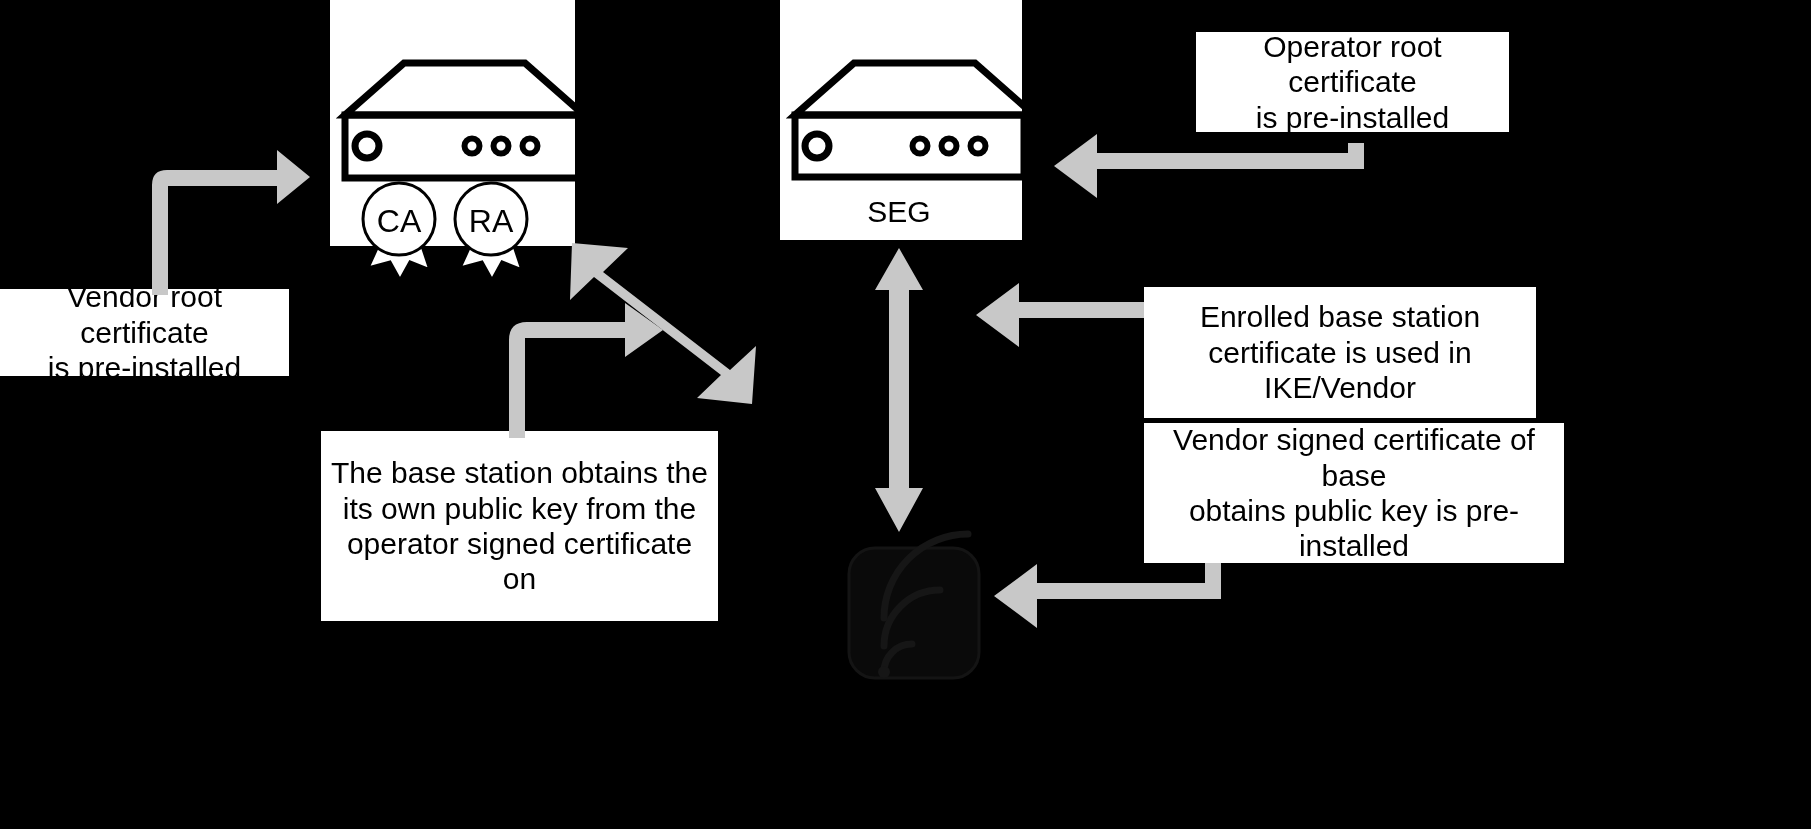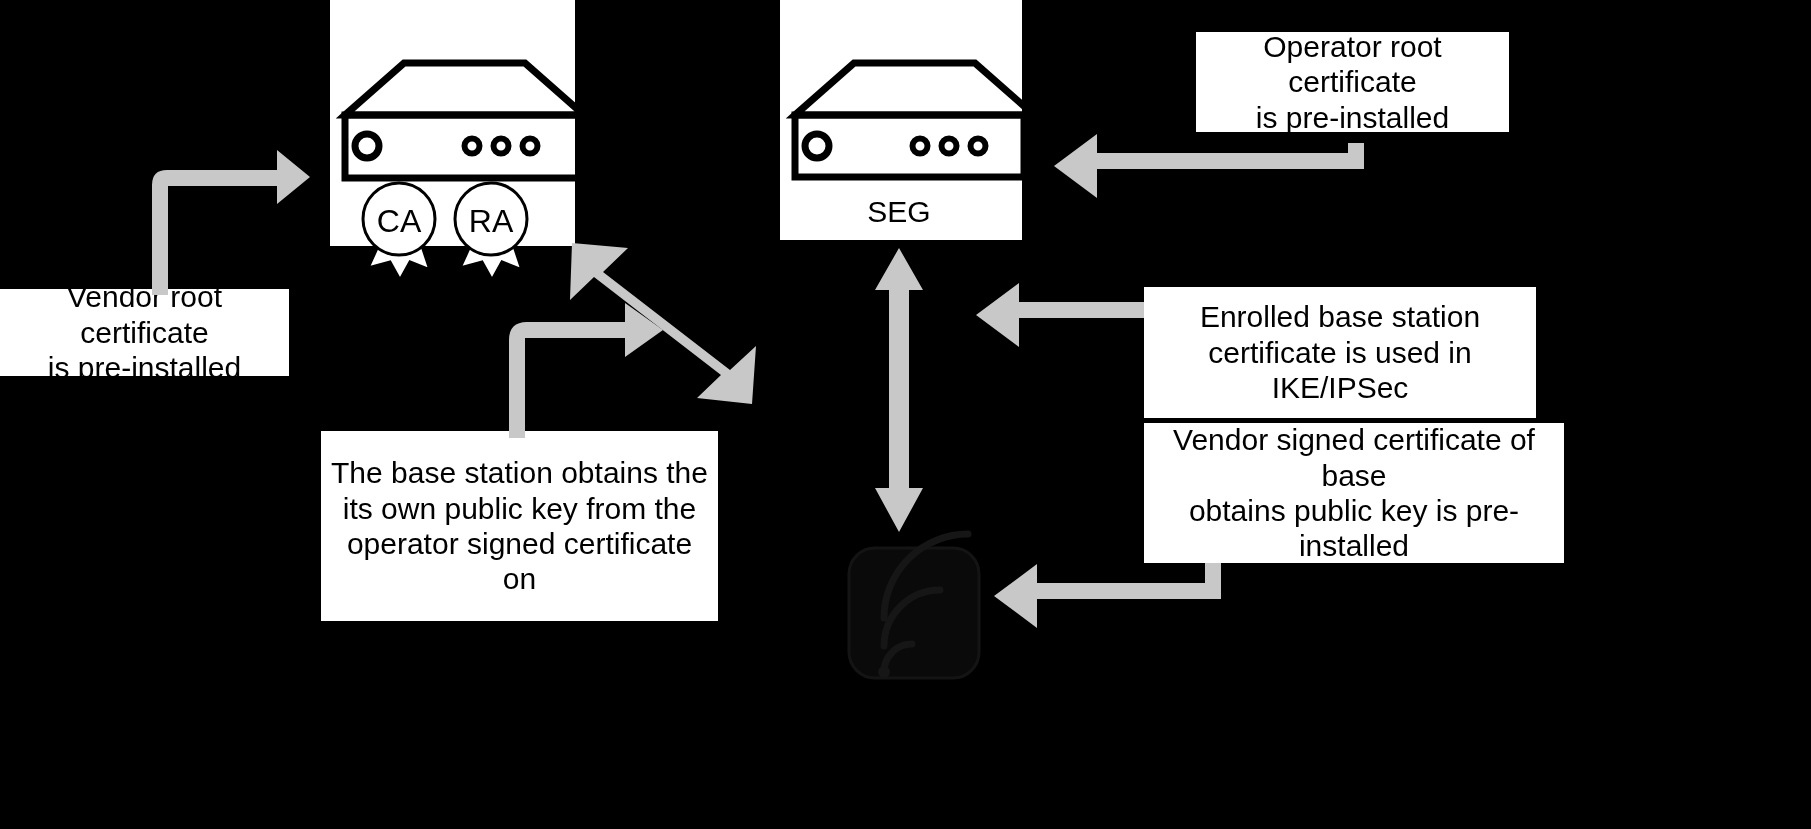--- a/index.html
+++ b/index.html
@@ -40,21 +40,21 @@
     <div>
       <div>The base station obtains the</div>
       <div>its own public key from the</div>
       <div>operator signed certificate on</div>
     </div>
   </div>
 
   <div class="txt-box" style="left:1144px;top:259px;width:392px;height:131px;margin-top:28px;">
     <div>
       <div>Enrolled base station</div>
-      <div>certificate is used in IKE/IPSec</div>
+      <div>certificate is used in IKE/Vendor</div>
     </div>
   </div>
 
   <div class="txt-box" style="left:1144px;top:423px;width:420px;height:140px;">
     <div>
       <div>Vendor signed certificate of base</div>
       <div>obtains public key is pre-installed</div>
     </div>
   </div>
 

